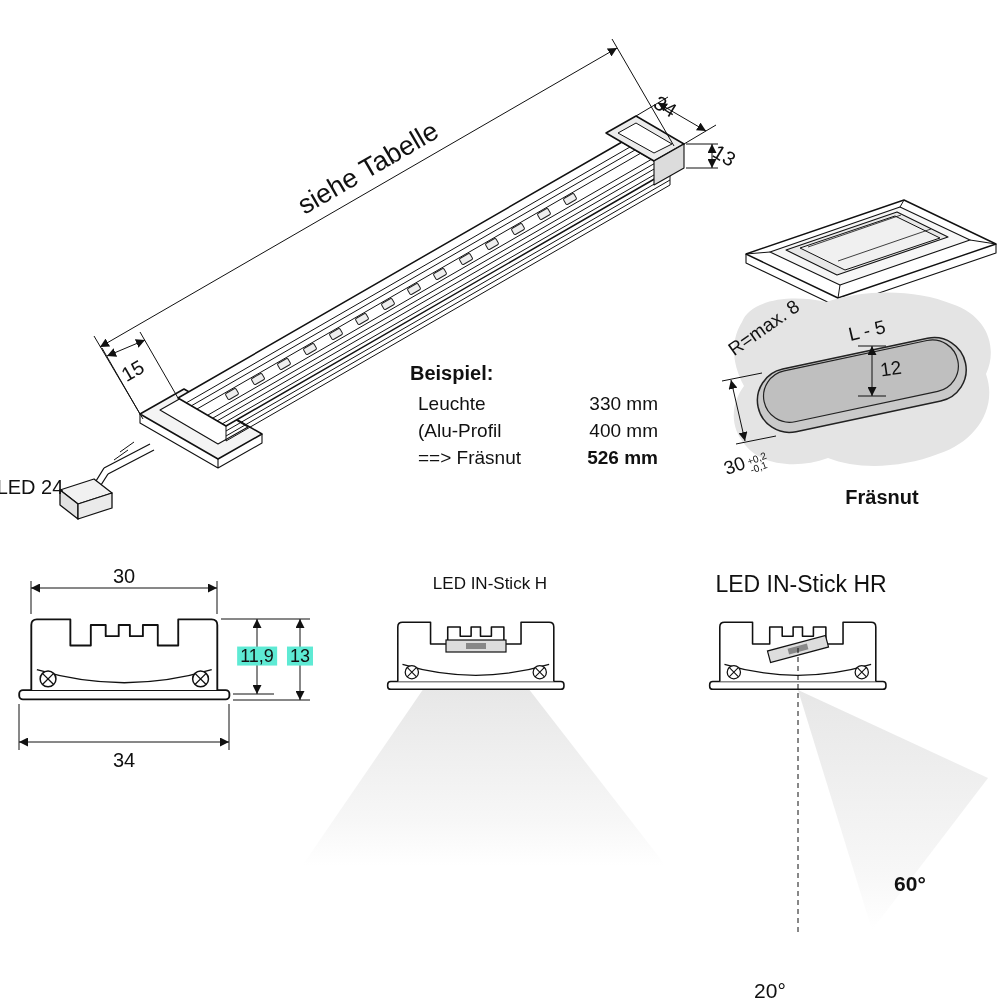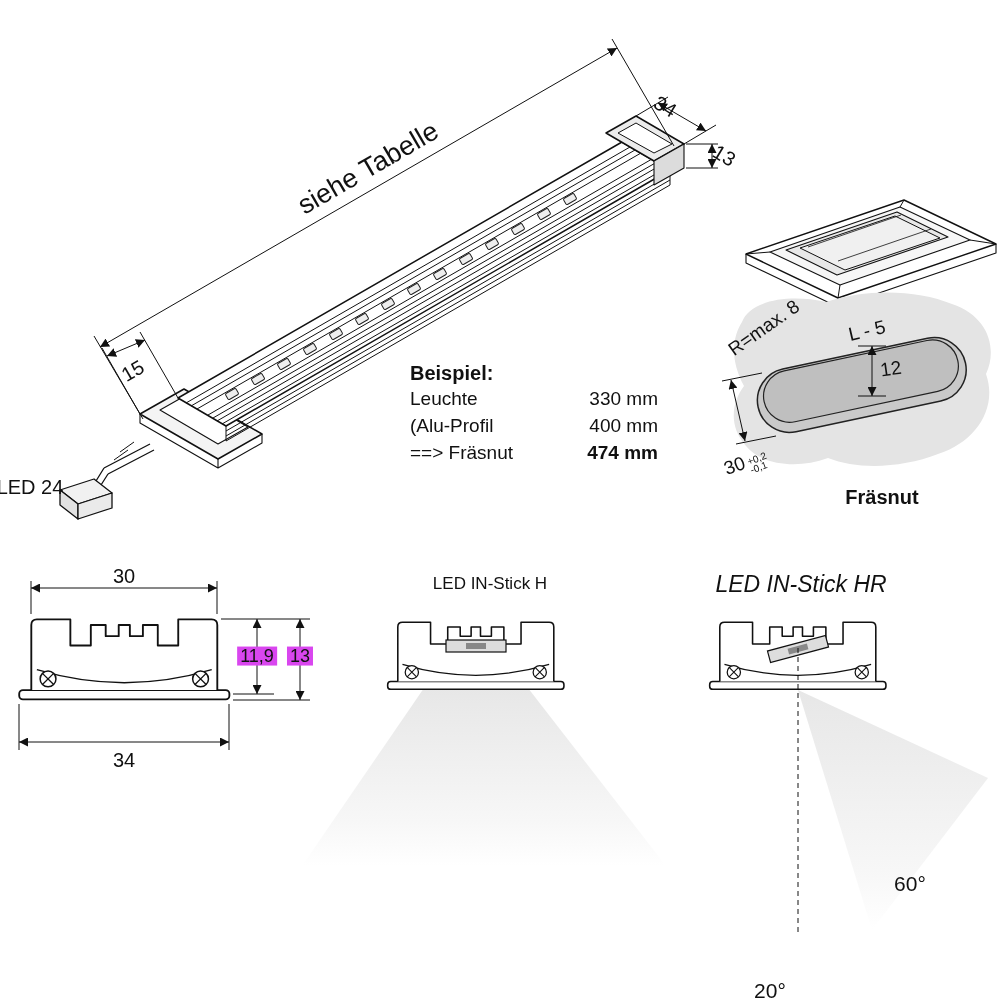--- a/index.html
+++ b/index.html
@@ -1,23 +1,23 @@
 <!DOCTYPE html>
 <html><head>
 <meta charset="utf-8">
 <style>
   html,body{margin:0;padding:0;background:#fff;}
   body{width:1000px;height:1000px;position:relative;font-family:"Liberation Sans",sans-serif;color:#111;overflow:hidden;}
   #art{position:absolute;left:0;top:0;}
   .lbl{position:absolute;transform:translate(-50%,-50%);white-space:nowrap;color:#111;line-height:1.05;}
   .bold{font-weight:bold;text-align:center;}
-  .dimbg{background:#d946ef;padding:0 3px;}
+  .dimbg{background:#5eead4;padding:0 3px;}
   .beispiel{position:absolute;left:410px;top:362px;width:248px;font-size:19px;}
-  .beispiel .b-title{font-weight:bold;font-size:20px;}
-  .beispiel .b-row{display:flex;justify-content:space-between;line-height:27px;}
+  .beispiel .b-title{font-weight:bold;font-size:20px;margin-bottom:5px;}
+  .beispiel .b-row{display:flex;justify-content:space-between;line-height:27px;margin-left:8px;}
   .beispiel .b-val{text-align:left;}
   .tol{display:inline-flex;flex-direction:column;font-size:10px;line-height:9px;margin-left:3px;vertical-align:2px;}
 </style>
 </head>
 <body>
 
 <svg id="art" width="1000" height="1000" viewBox="0 0 1000 1000">
   <defs>
     <marker id="arr" viewBox="0 0 10 10" refX="10" refY="5" markerWidth="9" markerHeight="9" orient="auto-start-reverse">
       <path d="M0,0 L10,5 L0,10 Z" fill="#111"></path>
@@ -154,36 +154,36 @@
   <div class="b-row">
     <span>Leuchte</span>
     <span class="b-val">330 mm</span>
   </div>
   <div class="b-row">
     <span>(Alu-Profil</span>
     <span class="b-val">400 mm</span>
   </div>
   <div class="b-row">
     <span>==&gt; Fräsnut</span>
-    <span class="b-val bold">474 mm</span>
+    <span class="b-val bold">526 mm</span>
   </div>
 </div>
 
 <div class="lbl" style="left:764px;top:328px;font-size:19px;transform:translate(-50%,-50%) rotate(-35deg);">R=max. 8</div>
 <div class="lbl" style="left:867px;top:331px;font-size:19px;transform:translate(-50%,-50%) rotate(-13deg);">L - 5</div>
 <div class="lbl" style="left:891px;top:369px;font-size:19px;transform:translate(-50%,-50%) rotate(-8deg);">12</div>
 <div class="lbl" style="left:746px;top:464px;font-size:19px;transform:translate(-50%,-50%) rotate(-20deg);">
   <span>30</span><span class="tol">
       <span>+0,2</span>
       <span>-0,1</span>
     </span>
 </div>
 <div class="lbl bold" style="left:882px;top:497px;font-size:20px;">Fräsnut</div>
 
 <div class="lbl" style="left:124px;top:576px;font-size:20px;">30</div>
 <div class="lbl dimbg" style="left:257px;top:656px;font-size:18px;">11,9</div>
 <div class="lbl dimbg" style="left:300px;top:656px;font-size:18px;">13</div>
 <div class="lbl" style="left:124px;top:760px;font-size:20px;">34</div>
 
 <div class="lbl" style="left:490px;top:584px;font-size:17px;">LED IN-Stick H</div>
-<div class="lbl" style="left:801px;top:584px;font-size:23px;font-style:italic;">LED IN-Stick HR</div>
-<div class="lbl" style="left:910px;top:884px;font-size:21px;">60°</div>
+<div class="lbl" style="left:801px;top:584px;font-size:23px;">LED IN-Stick HR</div>
+<div class="lbl" style="left:910px;top:884px;font-size:21px;font-weight:bold;">60°</div>
 <div class="lbl" style="left:770px;top:991px;font-size:21px;">20°</div>
 
 </body></html>

